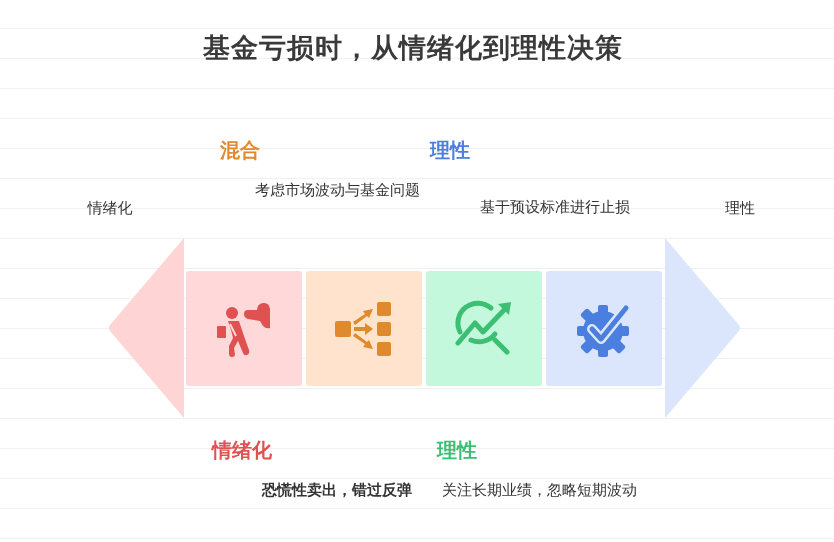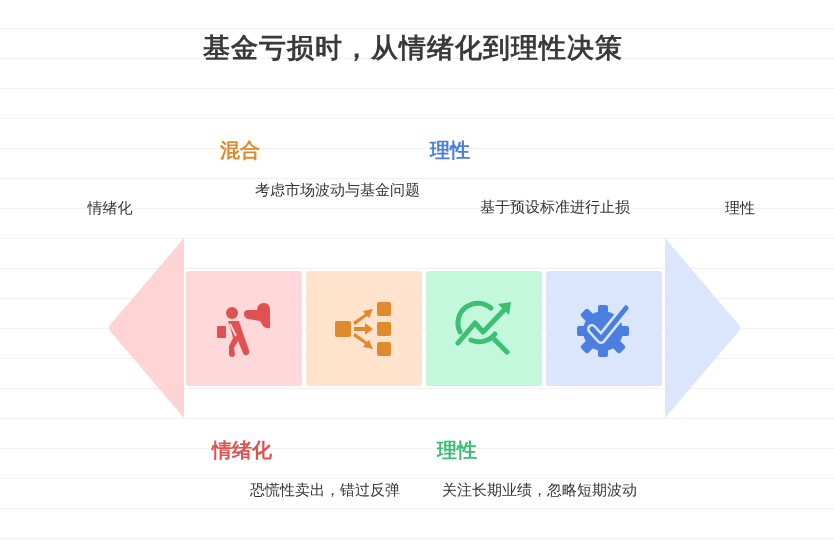--- a/index.html
+++ b/index.html
@@ -112,16 +112,16 @@
         <rect x="43" y="46" width="10" height="10" rx="2" transform="rotate(45 48 51)"></rect>
         <rect x="11" y="46" width="10" height="10" rx="2" transform="rotate(45 16 51)"></rect>
       </g>
       <path d="M21 33 L30 43 L55 12" fill="none" stroke="#dbe6fd" stroke-width="10" stroke-linecap="round" stroke-linejoin="round"></path>
       <path d="M21 33 L30 43 L55 12" fill="none" stroke="#4a7fe0" stroke-width="5" stroke-linecap="round" stroke-linejoin="round"></path>
     </svg>
   </span>
 </div>
 
 <div class="abs step-title" style="left:212px; top:437px; color:#e05252;">情绪化</div>
-<div class="abs step-desc" style="left:200px; top:479px;">恐慌性卖出，错过反弹</div>
+<div class="abs step-desc" style="left:212px; top:479px;font-weight:bold;">恐慌性卖出，错过反弹</div>
 
 <div class="abs step-title" style="left:437px; top:437px; color:#3cbf73;">理性</div>
 <div class="abs step-desc" style="left:437px; top:479px;font-family:Liberation Serif, serif;">关注长期业绩，忽略短期波动</div>
 
 </body></html>

